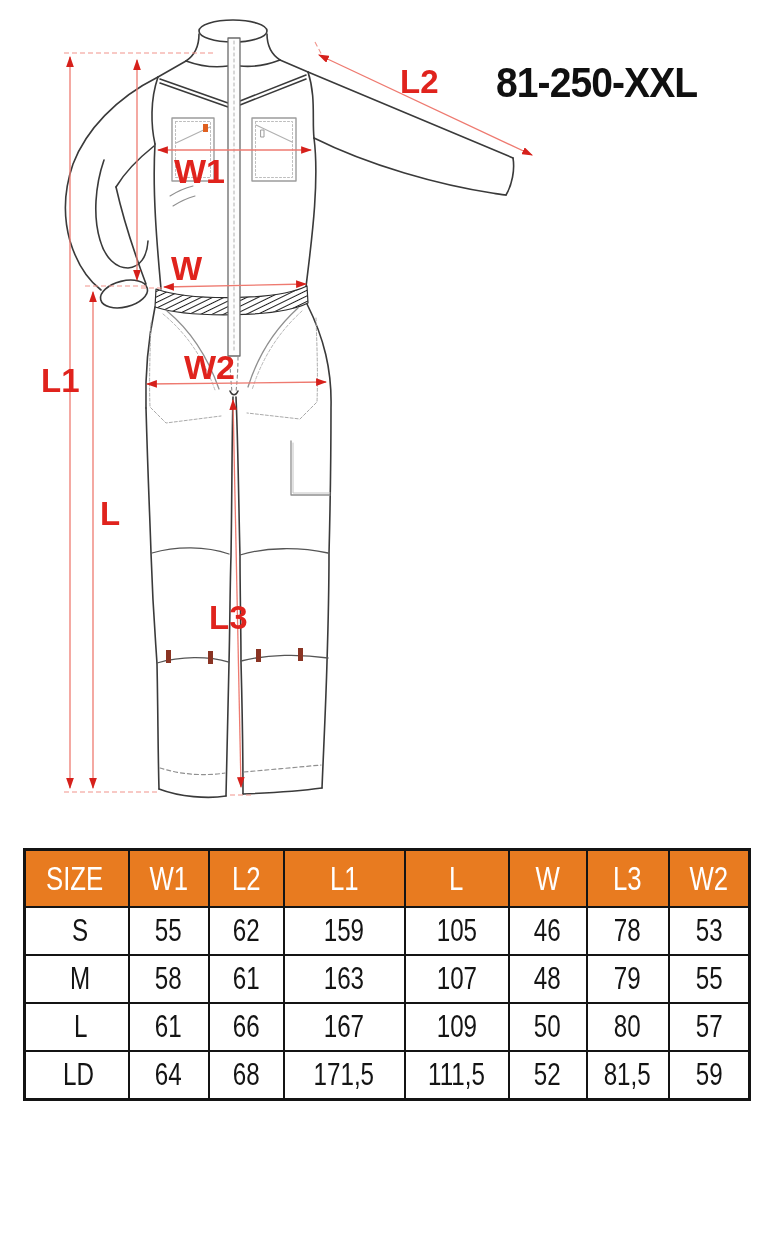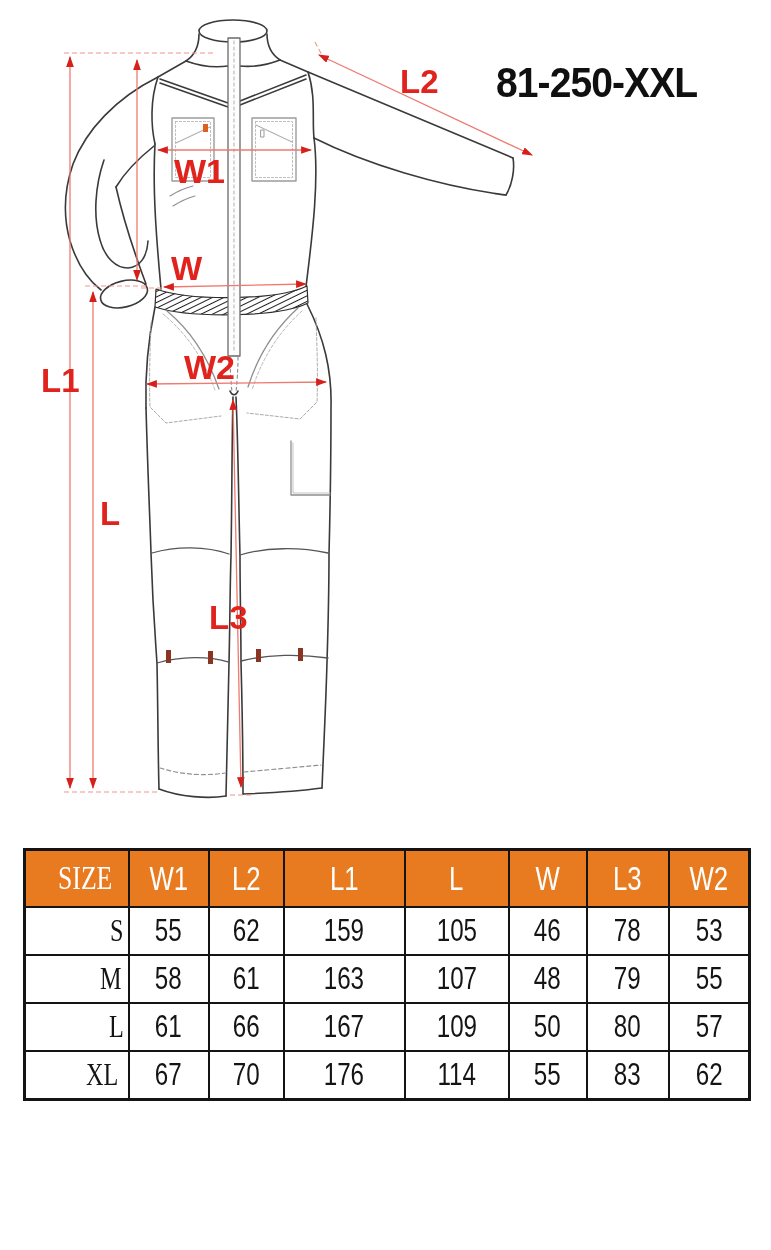--- a/index.html
+++ b/index.html
@@ -23,21 +23,21 @@
     border:3px solid #141414;
   }
   .size-table th,.size-table td{
     border:2px solid #141414;text-align:center;white-space:nowrap;overflow:hidden;padding:0;
   }
   .size-table th{
     background:var(--orange,#e87b20);color:#ffffff;height:55px;
     font-size:33px;font-weight:400;
   }
   .size-table td{height:46px;font-size:31px;color:#141414;}
-  .size-table th.size-col,.size-table td.size-col{text-align:right;padding-left:12px;font-family:Liberation Serif, serif;}
+  .size-table th.size-col,.size-table td.size-col{text-align:center;padding-left:12px;}
   .cnd{display:inline-block;transform:scaleX(.78);transform-origin:center;}
   .size-col .cnd{transform-origin:left center;}
 </style>
 </head>
 <body>
 
 <div class="product-code">81-250-XXL</div>
 
 <svg id="diagram" width="771" height="840" viewBox="0 0 771 840">
   <defs>
@@ -234,23 +234,23 @@
         <td class="size-col"><span class="cnd">L</span></td>
         <td><span class="cnd">61</span></td>
         <td><span class="cnd">66</span></td>
         <td><span class="cnd">167</span></td>
         <td><span class="cnd">109</span></td>
         <td><span class="cnd">50</span></td>
         <td><span class="cnd">80</span></td>
         <td><span class="cnd">57</span></td>
       </tr>
       <tr>
-        <td class="size-col"><span class="cnd">XL</span></td>
-        <td><span class="cnd">67</span></td>
-        <td><span class="cnd">70</span></td>
-        <td><span class="cnd">176</span></td>
-        <td><span class="cnd">114</span></td>
-        <td><span class="cnd">55</span></td>
-        <td><span class="cnd">83</span></td>
-        <td><span class="cnd">62</span></td>
+        <td class="size-col"><span class="cnd">LD</span></td>
+        <td><span class="cnd">64</span></td>
+        <td><span class="cnd">68</span></td>
+        <td><span class="cnd">171,5</span></td>
+        <td><span class="cnd">111,5</span></td>
+        <td><span class="cnd">52</span></td>
+        <td><span class="cnd">81,5</span></td>
+        <td><span class="cnd">59</span></td>
       </tr>
     </tbody>
 </table>
 
 </body></html>

